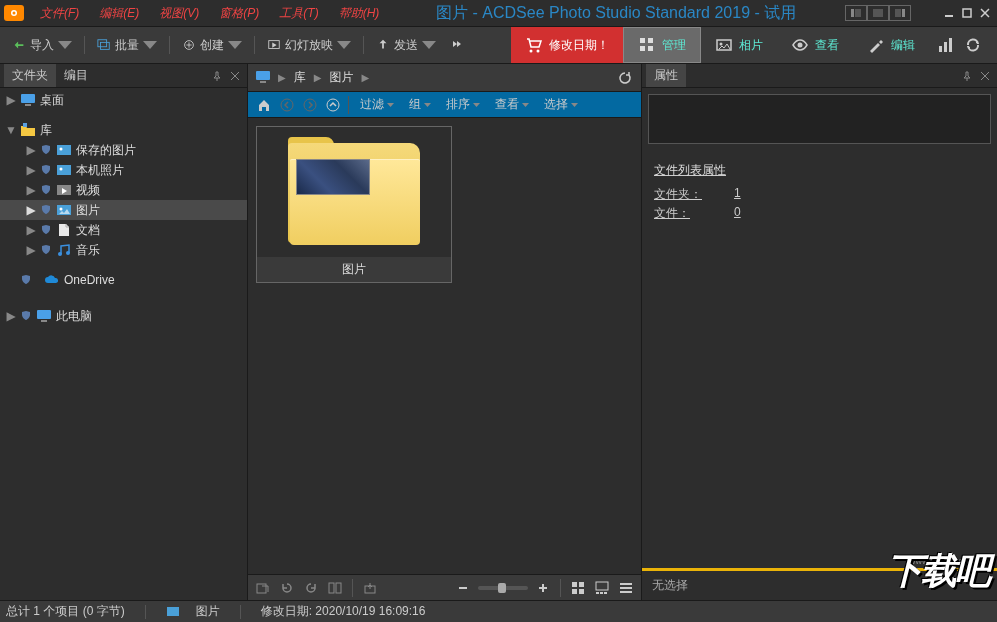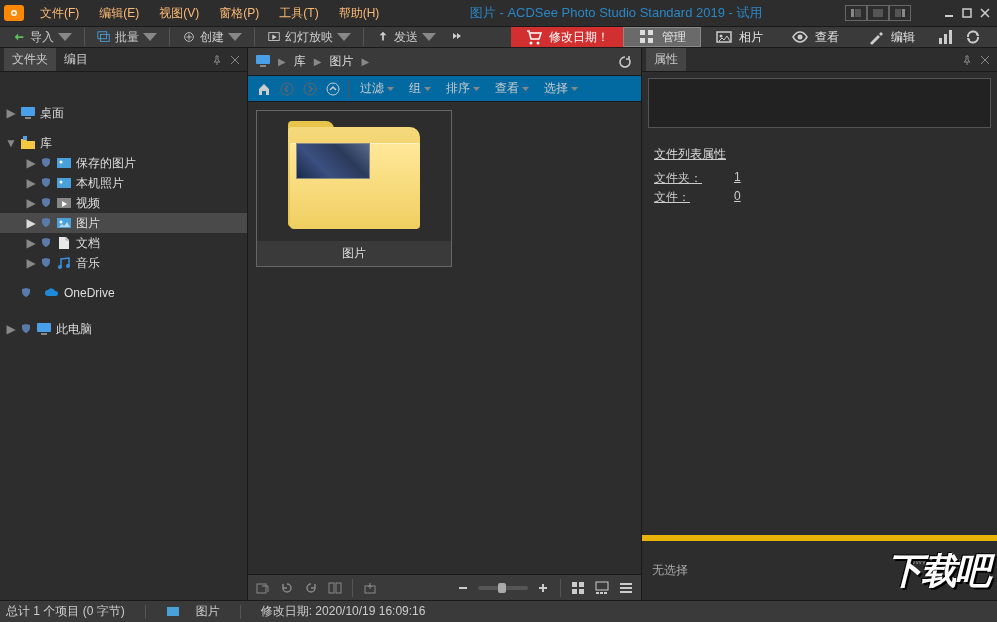--- a/index.html
+++ b/index.html
@@ -1,39 +1,39 @@
 <!DOCTYPE html>
 <html><head>
 <meta charset="utf-8">
 <style>
 * { margin: 0; padding: 0; box-sizing: border-box; font-family: "Microsoft YaHei", "Segoe UI", sans-serif; font-size: 12px; user-select: none; }
 body { background: #2d2d2d; color: #ccc; width: 997px; height: 622px; overflow: hidden; display: flex; flex-direction: column; }
 .titlebar { height: 26px; background: #2d2d2d; display: flex; align-items: center; padding: 0 4px; }
 .app-icon { width: 20px; height: 16px; background: #ff8800; border-radius: 3px; display: flex; align-items: center; justify-content: center; margin-right: 8px; }
 .app-icon svg { width: 12px; height: 12px; }
 .menubar { display: flex; gap: 4px; }
-.menu-item { padding: 3px 8px; color: #fdba74; cursor: pointer; }
-.title-text { flex: 1; text-align: center; color: #2a87c5; font-size: 13px; }
+.menu-item { padding: 3px 8px; color: #ef4444; cursor: pointer; font-style: italic; }
+.title-text { flex: 1; text-align: center; color: #2a87c5; font-size: 16px; }
 .win-controls { display: flex; gap: 2px; align-items: center; }
 .workspace-icons { display: flex; gap: 0; margin-right: 30px; }
 .ws-btn { width: 22px; height: 16px; border: 1px solid #666; background: #2d2d2d; cursor: pointer; display: flex; align-items: center; justify-content: center; }
 .win-btn { width: 16px; height: 14px; display: flex; align-items: center; justify-content: center; color: #ccc; cursor: pointer; }
-.toolbar { height: 22px; background: #3a3a3a; border-top: 1px solid #1a1a1a; border-bottom: 1px solid #1a1a1a; display: flex; align-items: center; padding: 0 6px; gap: 4px; }
+.toolbar { height: 38px; background: #3a3a3a; border-top: 1px solid #1a1a1a; border-bottom: 1px solid #1a1a1a; display: flex; align-items: center; padding: 0 6px; gap: 4px; }
 .tb-btn { display: flex; align-items: center; gap: 4px; padding: 3px 6px; color: #ccc; cursor: pointer; }
 .tb-btn svg { width: 14px; height: 14px; }
 .tb-sep { width: 1px; height: 18px; background: #555; margin: 0 2px; }
 .dropdown-arrow { width: 7px; height: 4px; }
 .mode-tabs { display: flex; margin-left: auto; height: 100%; }
-.mode-tab { display: flex; align-items: center; gap: 6px; padding: 0 14px; color: #e5e5e5; cursor: pointer; font-size: 14px; }
+.mode-tab { display: flex; align-items: center; gap: 6px; padding: 0 14px; color: #5eead4; cursor: pointer; font-size: 14px; }
 .mode-tab.buy { background: #d23030; color: #fff; }
 .mode-tab.manage { background: #6a6a6a; border: 1px solid #888; }
 .mode-tab svg { width: 18px; height: 18px; }
 .mode-icons-right { display: flex; align-items: center; padding: 0 8px; gap: 8px; }
 .content-area { flex: 1; display: flex; min-height: 0; }
-.left-panel { width: 248px; background: #2d2d2d; display: flex; flex-direction: column; border-right: 1px solid #1a1a1a; gap: 29px; }
+.left-panel { width: 248px; background: #2d2d2d; display: flex; flex-direction: column; border-right: 1px solid #1a1a1a; }
 .panel-header { height: 24px; background: #2d2d2d; display: flex; align-items: center; padding: 0 4px; border-bottom: 1px solid #1a1a1a; }
 .panel-tab { padding: 3px 8px; color: #ccc; cursor: pointer; }
 .panel-tab.active { background: #454545; }
 .panel-controls { margin-left: auto; display: flex; gap: 2px; }
 .panel-ctrl { width: 16px; height: 16px; display: flex; align-items: center; justify-content: center; cursor: pointer; color: #888; }
 .tree-view { flex: 1; overflow-y: auto; padding: 2px 0; max-height: 252px; }
 .tree-item { display: flex; align-items: center; height: 20px; padding-left: 6px; cursor: pointer; gap: 4px; }
 .tree-item.selected { background: #4a4a4a; }
 .tree-indent { display: inline-block; }
 .tree-arrow { width: 10px; height: 10px; display: flex; align-items: center; justify-content: center; color: #888; }
@@ -65,21 +65,21 @@
 .bt-right { margin-left: auto; display: flex; align-items: center; gap: 6px; }
 .slider { width: 50px; height: 4px; background: #555; border-radius: 2px; position: relative; }
 .slider-thumb { position: absolute; top: -3px; left: 20px; width: 8px; height: 10px; background: #aaa; border-radius: 2px; }
 .right-panel { width: 356px; background: #2d2d2d; border-left: 1px solid #1a1a1a; display: flex; flex-direction: column; }
 .prop-box { margin: 6px; height: 50px; border: 1px solid #555; background: #222; }
 .prop-section { padding: 6px 12px; text-decoration: underline; }
 .prop-title { color: #ddd; margin-bottom: 6px; padding-top: 6px; }
 .prop-row { display: flex; color: #ccc; padding: 1px 0; }
 .prop-key { width: 80px; }
 .prop-val { }
-.right-bottom { margin-top: auto; padding: 21px 10px; border-top: 6px solid #eab308; color: #aaa; }
+.right-bottom { margin-top: auto; padding: 6px 10px; border-top: 3px solid #eab308; color: #aaa; }
 .status-bar { height: 22px; background: #3a3a3a; border-top: 1px solid #1a1a1a; display: flex; align-items: center; padding: 0 6px; gap: 16px; color: #ccc; }
 .status-sep { width: 1px; height: 14px; background: #555; margin: 0 4px; }
 .watermark { position: absolute; right: 8px; bottom: 26px; font-size: 36px; font-weight: 900; color: #fff; font-style: italic; text-shadow: 2px 2px 0 #000, -1px -1px 0 #000; letter-spacing: -2px; }
 .watermark-url { position: absolute; right: 14px; bottom: 56px; font-size: 9px; color: #888; }
 .expand-arrow { color: #888; padding: 0 6px; cursor: pointer; }
 svg { fill: currentColor; }
 </style>
 </head>
 <body>
 

